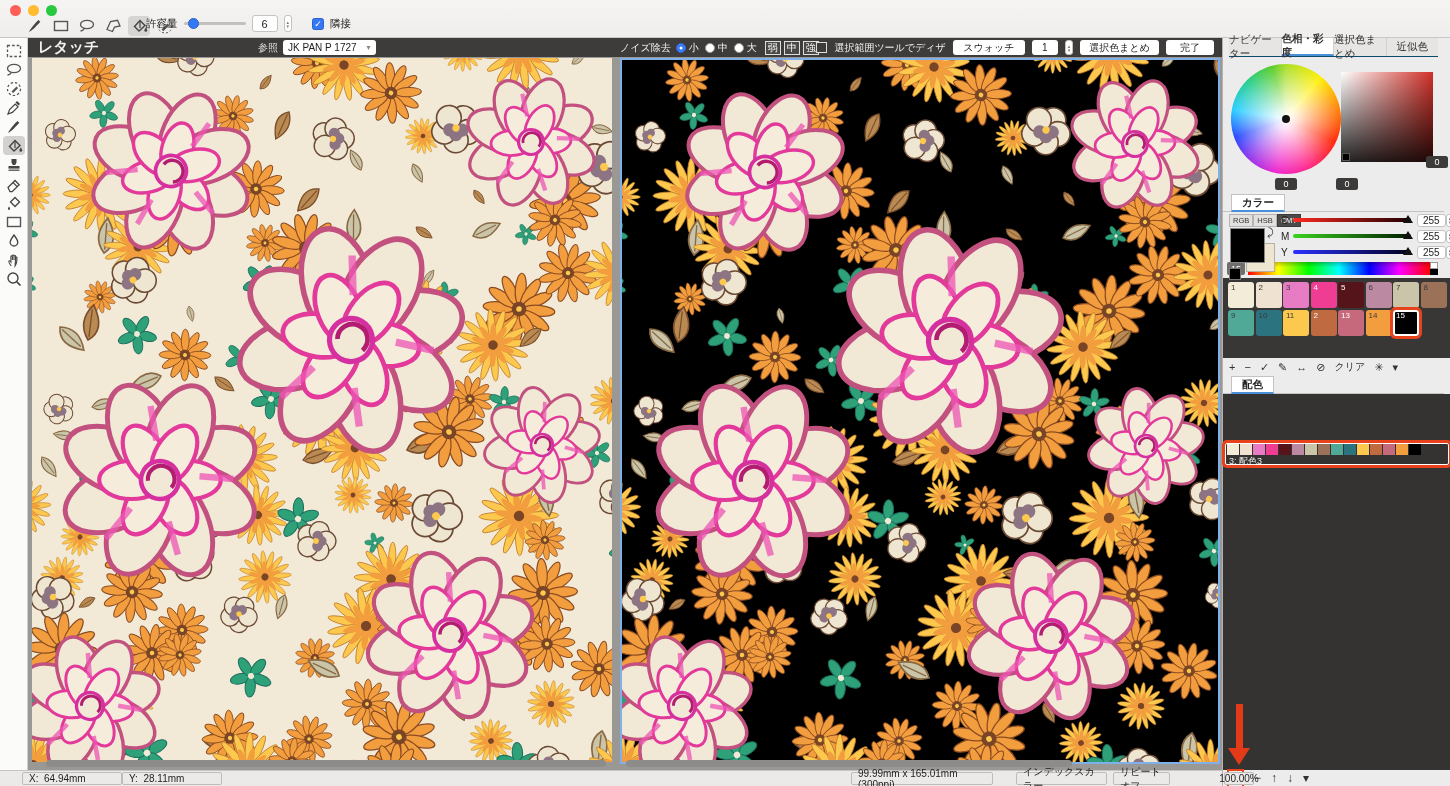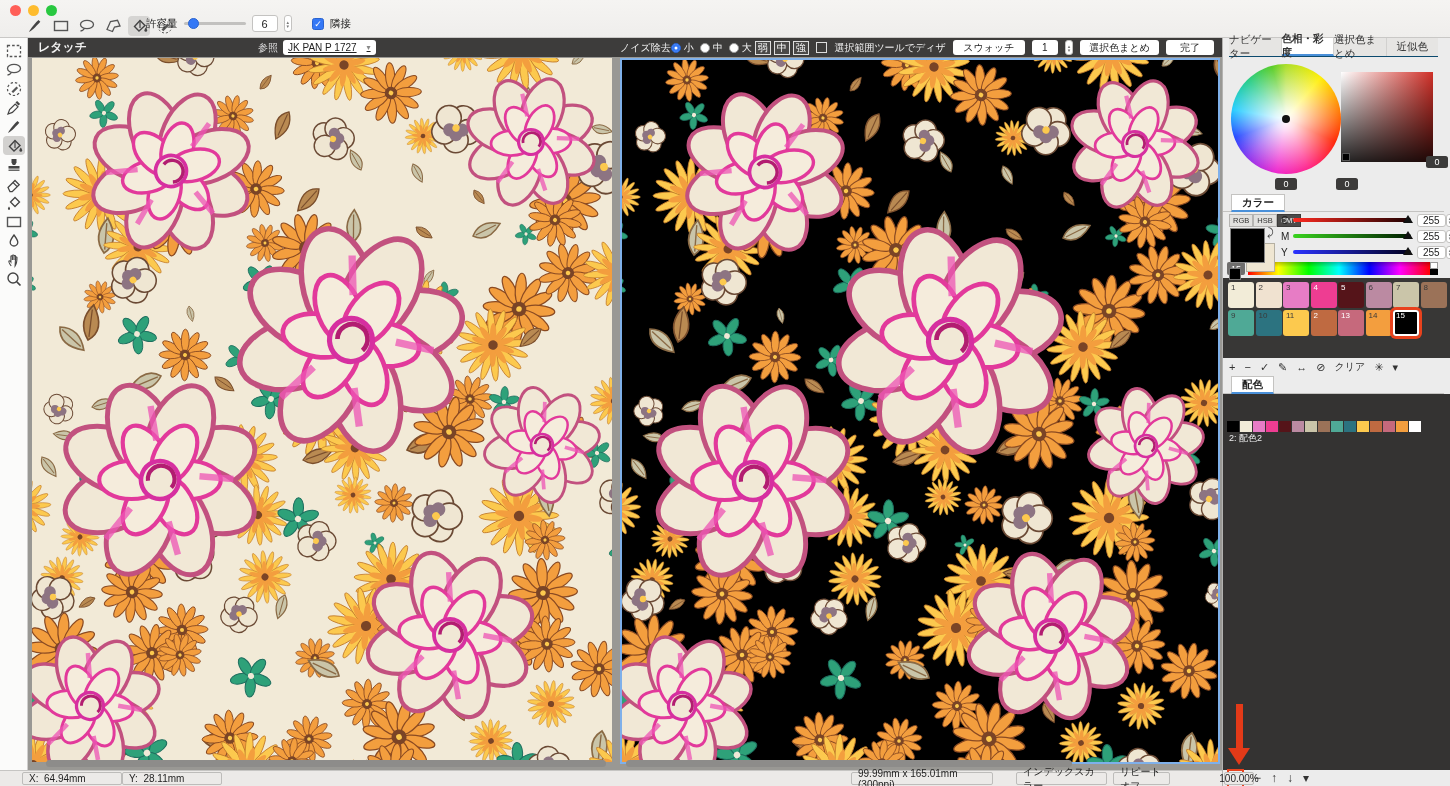--- a/index.html
+++ b/index.html
@@ -31,25 +31,25 @@
 
   
   #left-tools { position:absolute; left:0; top:38px; width:28px; height:734px; background:#fbfbfa;
     border-right:1px solid #cfcecd; z-index:20; display:flex; flex-direction:column; align-items:center; padding-top:3px; }
   .ltool { width:22px; height:19px; display:flex; align-items:center; justify-content:center; border-radius:4px; }
   .ltool.sel { background:#d2d1cf; }
 
   
   #retouch-bar { position:absolute; left:28px; top:38px; width:1194px; height:19px; background:#3d3c3b;
     color:#f2f2f2; display:flex; align-items:center; z-index:25; }
-  #retouch-title { position:absolute; left:10px; font-weight:bold; font-size:12px; }
+  #retouch-title { position:absolute; left:10px; font-weight:bold; font-size:15px; }
   #ref-group { position:absolute; left:230px; display:flex; align-items:center; gap:5px; }
   #ref-select { background:#fff; color:#222; border-radius:3px; height:15px; padding:0 5px;
-    display:flex; align-items:center; gap:10px; font-size:10px;text-decoration:underline; }
-  #noise-group { position:absolute; left:592px; display:flex; font-size:10px; }
+    display:flex; align-items:center; gap:10px; font-size:10px; }
+  #noise-group { position:absolute; left:592px; display:flex; gap:5px; font-size:10px; }
   .radio { width:10px; height:10px; border-radius:50%; background:#fff; border:1px solid #999; }
   .radio.on { background:#3478f6; border-color:#2a63cf; box-shadow:inset 0 0 0 2.5px #3478f6, inset 0 0 0 4px #fff; }
   .radio-item { display:flex; align-items:center; gap:3px; }
   .str-btn { min-width:14px; height:14px; border:1px solid #dedede; background:#4a4948; color:#fff;
     font-size:10px; display:flex; align-items:center; justify-content:center; padding:0 2px; }
   #dither-group { position:absolute; right:8px; display:flex; align-items:center; gap:7px; font-size:10px; }
   .wbtn { background:#fff; color:#222; border-radius:3px; height:15px; padding:0 9px;
     display:flex; align-items:center; justify-content:center; font-size:10px; }
   .dchk { width:11px; height:11px; border:1px solid #ddd; background:#3d3c3b; }
 
@@ -925,39 +925,39 @@
       <span>▾</span>
     </div>
 
   <div class="subtab-row" style="top:338px">
     <div class="subtab">
       <span>配色</span>
     </div>
   </div>
 
   <div id="scheme-list">
-      <div class="scheme-row" style="top: 26px;">
+      <div class="scheme-row sel" style="top: 49px;">
         <div class="scheme-strip">
-          <div style="background: rgb(0, 0, 0);"></div>
           <div style="background: rgb(242, 236, 216);"></div>
+          <div style="background: rgb(240, 226, 208);"></div>
           <div style="background: rgb(231, 124, 197);"></div>
           <div style="background: rgb(238, 61, 146);"></div>
           <div style="background: rgb(85, 20, 25);"></div>
           <div style="background: rgb(187, 138, 162);"></div>
           <div style="background: rgb(202, 197, 169);"></div>
           <div style="background: rgb(155, 114, 88);"></div>
           <div style="background: rgb(79, 169, 150);"></div>
           <div style="background: rgb(44, 115, 128);"></div>
           <div style="background: rgb(252, 201, 78);"></div>
           <div style="background: rgb(191, 106, 65);"></div>
           <div style="background: rgb(198, 105, 124);"></div>
           <div style="background: rgb(243, 158, 62);"></div>
-          <div style="background: rgb(255, 255, 255);"></div>
+          <div style="background: rgb(0, 0, 0);"></div>
         </div>
-        <div class="scheme-label">2: 配色2</div>
+        <div class="scheme-label">3: 配色3</div>
       </div>
     </div>
   <div id="red-arrow-shaft"></div>
   <div id="red-arrow-head"></div>
   <div id="scheme-tools">
       <span class="boxed">+</span>
       <span>−</span>
       <span>↑</span>
       <span>↓</span>
       <span>▾</span>

